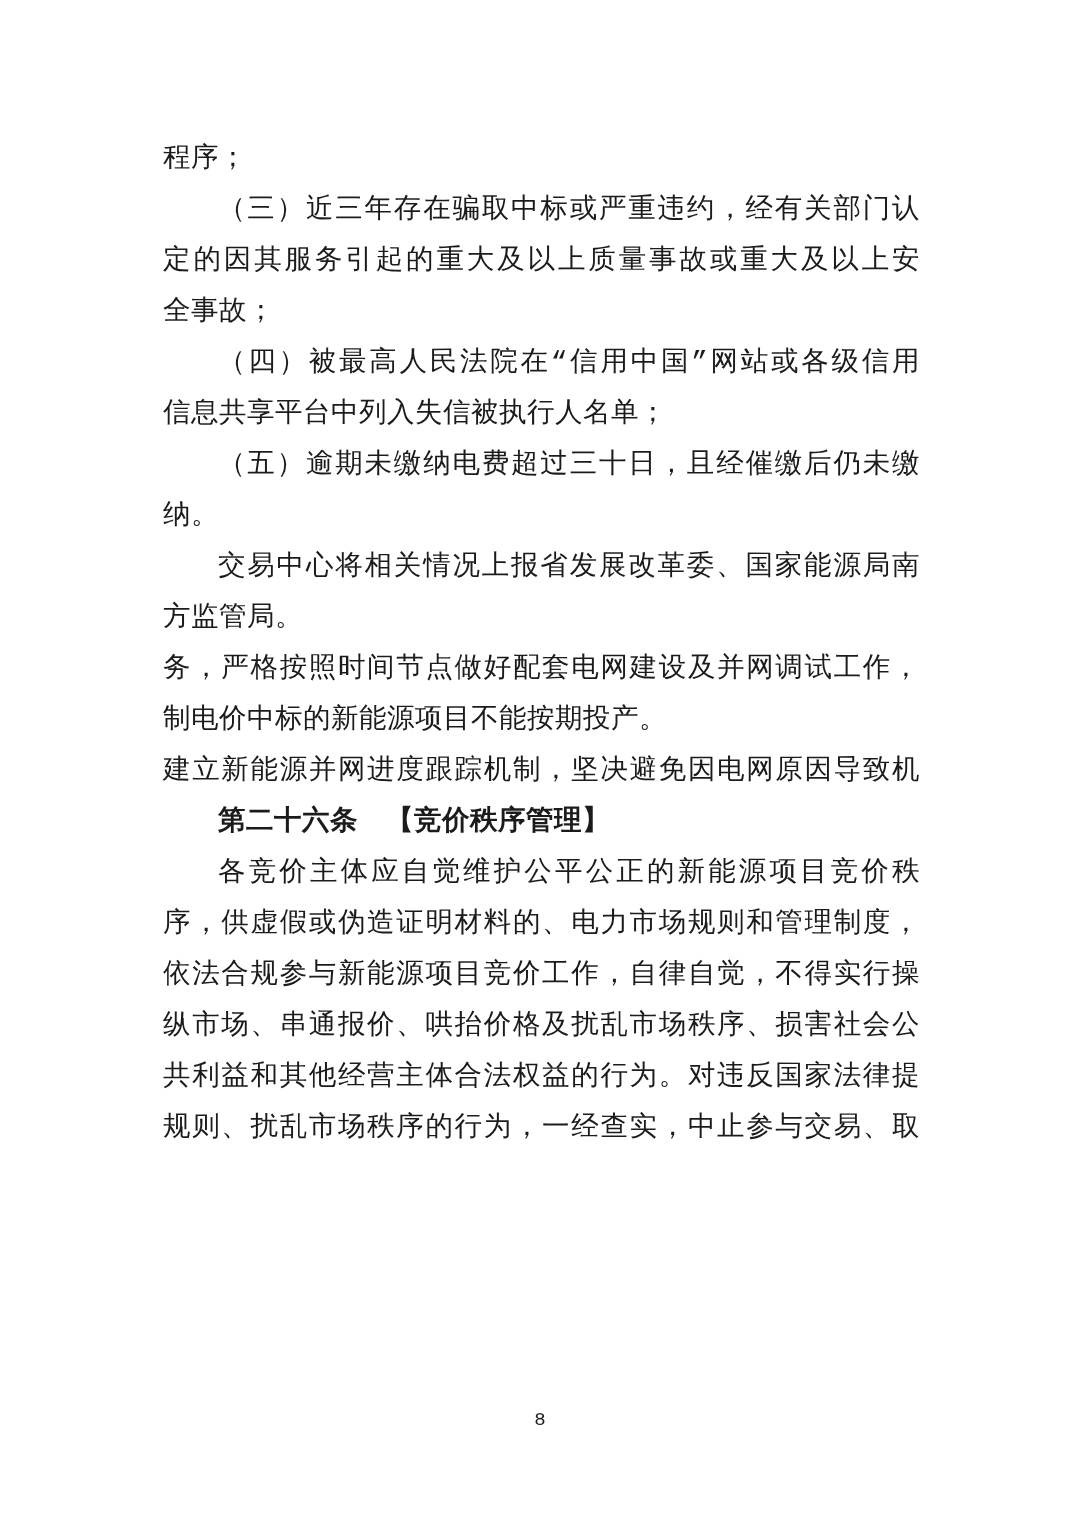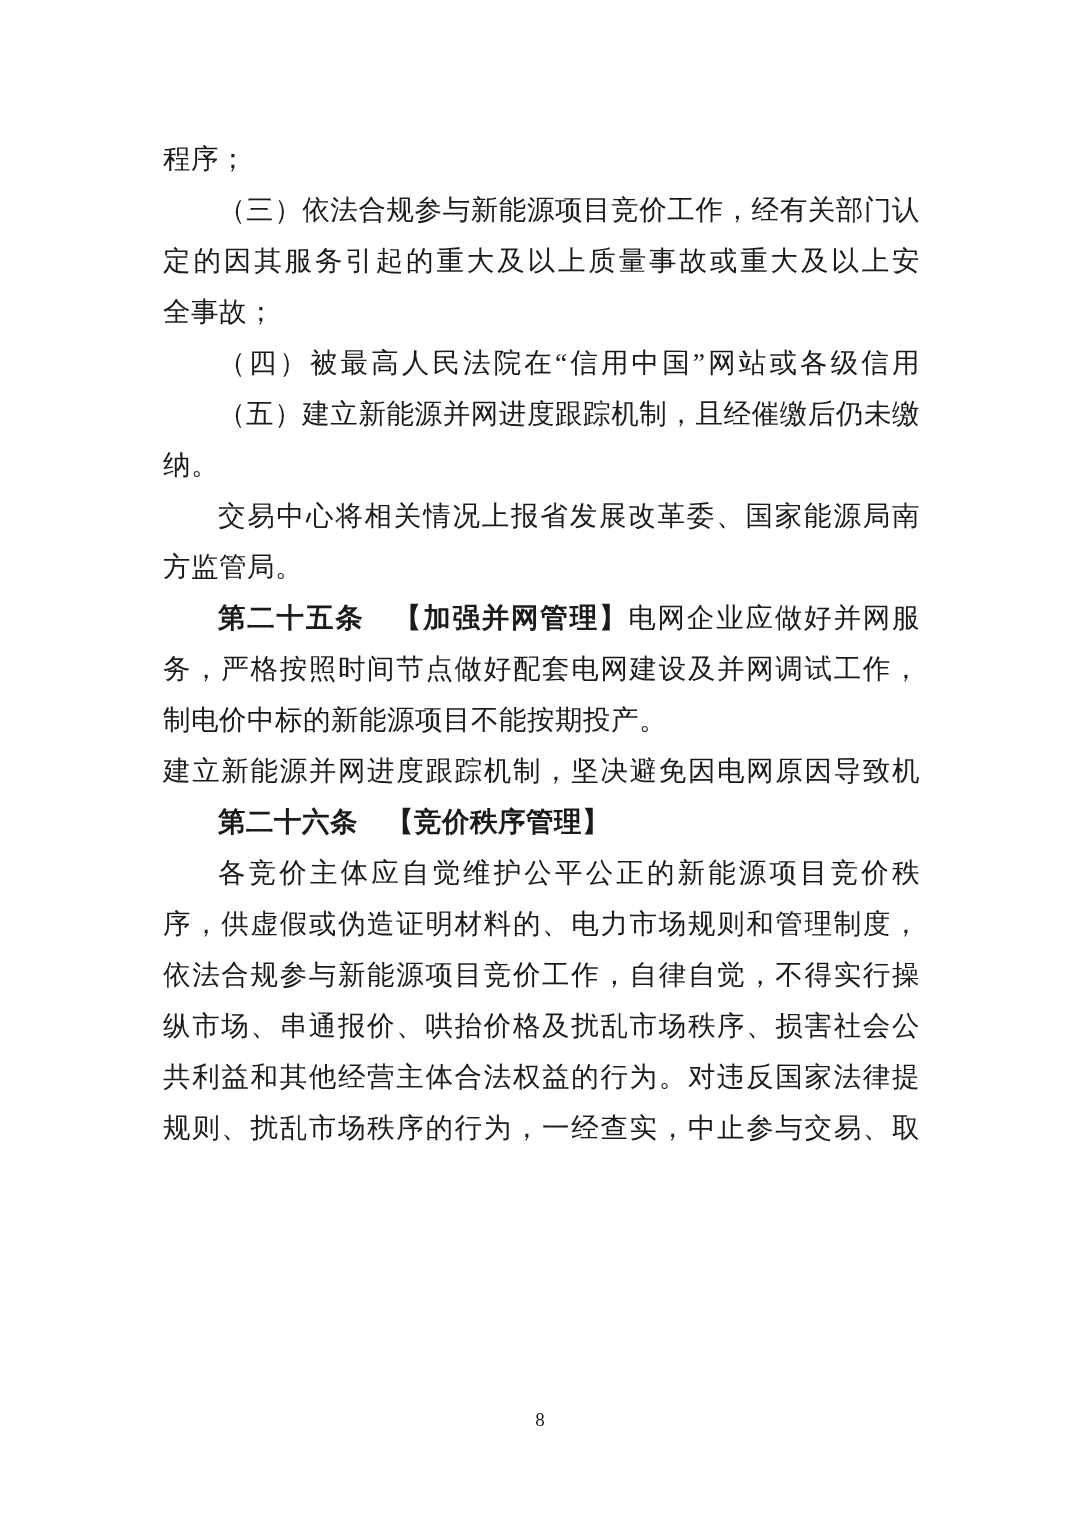--- a/index.html
+++ b/index.html
@@ -6,21 +6,21 @@
     margin: 0;
     padding: 0;
     background: #ffffff;
   }
   .page {
     position: relative;
     width: 1080px;
     height: 1527px;
     background: #ffffff;
     overflow: hidden;
-    font-family: Liberation Serif, serif;
+    font-family: Liberation Mono, monospace;
     color: #1b1b1b;
   }
   .doc-body {
     position: absolute;
     left: 163px;
     top: 133px;
     width: 757px;
     font-size: 27.5px;
     line-height: 51px;
     letter-spacing: 0.5px;
@@ -52,29 +52,29 @@
     line-height: 24px;
     color: #1b1b1b;
   }
 </style>
 </head>
 <body>
 
 <div class="page">
   <div class="doc-body">
       <div class="line"><span>程序；</span></div>
-      <div class="line fill indent"><span>（三）依法合规参与新能源项目竞价工作，经有关部门认</span></div>
+      <div class="line fill indent"><span>（三）近三年存在骗取中标或严重违约，经有关部门认</span></div>
       <div class="line fill"><span>定的因其服务引起的重大及以上质量事故或重大及以上安</span></div>
       <div class="line"><span>全事故；</span></div>
       <div class="line fill indent"><span>（四）被最高人民法院在“信用中国”网站或各级信用</span></div>
-      <div class="line fill indent"><span>（五）建立新能源并网进度跟踪机制，且经催缴后仍未缴</span></div>
+      <div class="line"><span>信息共享平台中列入失信被执行人名单；</span></div>
+      <div class="line fill indent"><span>（五）逾期未缴纳电费超过三十日，且经催缴后仍未缴</span></div>
       <div class="line"><span>纳。</span></div>
       <div class="line fill indent"><span>交易中心将相关情况上报省发展改革委、国家能源局南</span></div>
       <div class="line"><span>方监管局。</span></div>
-      <div class="line fill indent"><span class="bold">第二十五条　【加强并网管理】</span><span>电网企业应做好并网服</span></div>
       <div class="line fill"><span>务，严格按照时间节点做好配套电网建设及并网调试工作，</span></div>
       <div class="line"><span>制电价中标的新能源项目不能按期投产。</span></div>
       <div class="line fill"><span>建立新能源并网进度跟踪机制，坚决避免因电网原因导致机</span></div>
       <div class="line indent"><span class="bold">第二十六条　【竞价秩序管理】</span></div>
       <div class="line fill indent"><span>各竞价主体应自觉维护公平公正的新能源项目竞价秩</span></div>
       <div class="line fill"><span>序，供虚假或伪造证明材料的、电力市场规则和管理制度，</span></div>
       <div class="line fill"><span>依法合规参与新能源项目竞价工作，自律自觉，不得实行操</span></div>
       <div class="line fill"><span>纵市场、串通报价、哄抬价格及扰乱市场秩序、损害社会公</span></div>
       <div class="line fill"><span>共利益和其他经营主体合法权益的行为。对违反国家法律提</span></div>
       <div class="line fill"><span>规则、扰乱市场秩序的行为，一经查实，中止参与交易、取</span></div>

